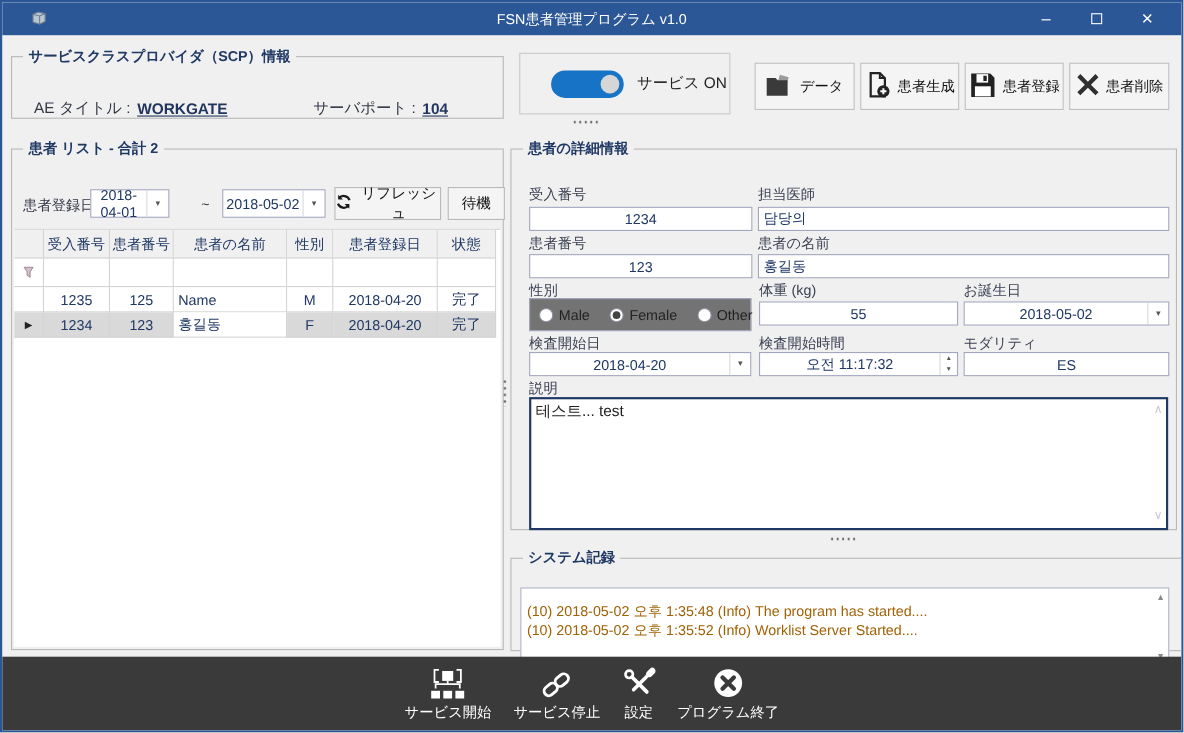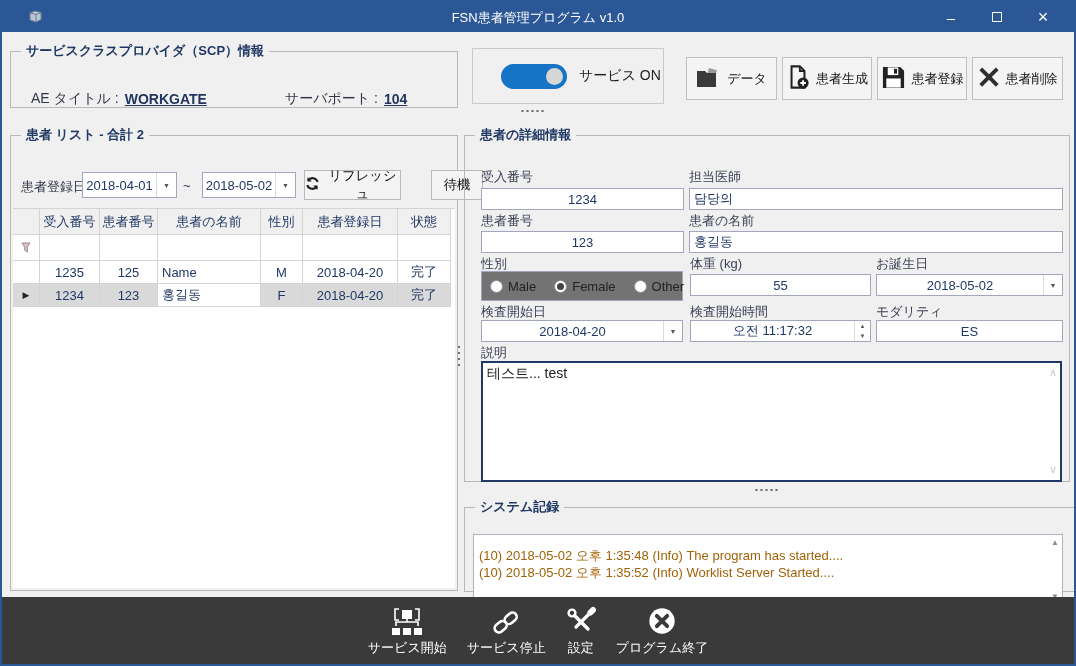--- a/index.html
+++ b/index.html
@@ -199,41 +199,41 @@
     </span>
     <span>患者削除</span>
   </button>
 
   <div class="grip-h" style="left:518px; top:107px;"></div>
 
   <fieldset style="left:8px; top:124px; width:448px; height:465px;">
     <legend>患者 リスト - 合計 2</legend>
 
     <span class="flt-label">患者登録日</span>
-    <div class="combo" style="left:71px; top:28px; width:95px;">
+    <div class="combo" style="left:71px; top:28px; width:72px;">
       <span class="val">2018-04-01</span>
       <span class="dd">▼</span>
     </div>
     <span class="tilde" style="left:172px;">~</span>
     <div class="combo" style="left:191px; top:28px; width:94px;">
       <span class="val">2018-05-02</span>
       <span class="dd">▼</span>
     </div>
     <button class="flt-btn" style="left:293px; width:97px;">
       <span>
         <svg width="15" height="15" viewBox="0 0 16 16">
           <path d="M13.6 6.3A6 6 0 0 0 3.2 4.6" fill="none" stroke="#1c1c1c" stroke-width="2.2"></path>
           <path d="M2.6 1.2v4.6h4.6z" fill="#1c1c1c"></path>
           <path d="M2.4 9.7A6 6 0 0 0 12.8 11.4" fill="none" stroke="#1c1c1c" stroke-width="2.2"></path>
           <path d="M13.4 14.8v-4.6H8.8z" fill="#1c1c1c"></path>
         </svg>
       </span>
       <span>リフレッシュ</span>
     </button>
-    <button class="flt-btn" style="left:396px; width:52px;margin-left:24px;">
+    <button class="flt-btn" style="left:396px; width:52px;">
       <span>待機</span>
     </button>
 
     <div class="ptable">
       <div class="trow thead">
         <div class="tcell"></div>
         <div class="tcell">受入番号</div>
         <div class="tcell">患者番号</div>
         <div class="tcell">患者の名前</div>
         <div class="tcell">性別</div>

